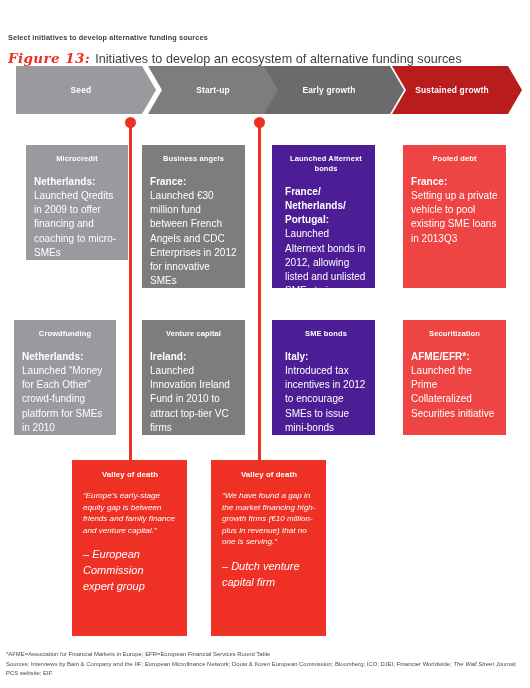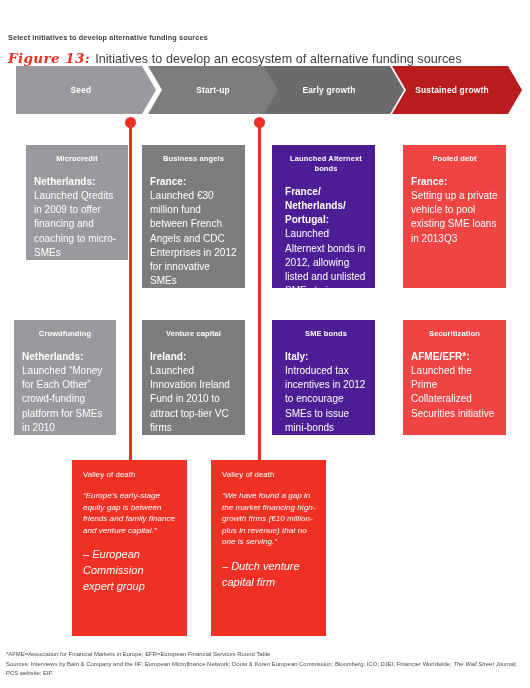--- a/index.html
+++ b/index.html
@@ -41,21 +41,21 @@
   .card .hd{font-size:7.5px;font-weight:bold;text-align:center;line-height:1.32;
     letter-spacing:.12px;margin-bottom:11px;}
   .card .bd{font-size:10px;line-height:1.42;letter-spacing:.02px;}
   .card .bd b{font-weight:bold;display:block;}
   .col1{background:#9a9a9e;} .col2{background:#7d7d80;}
   .col3{background:#4c1d95;padding-left:13px;} .col4{background:#ef4444;}
 
   
   .valley{position:absolute;box-sizing:border-box;background:#ee3124;color:#fff;
     padding:10px 10px 8px 11px;}
-  .valley .hd{font-size:7.8px;font-weight:normal;margin-bottom:11px;
+  .valley .hd{font-size:7.8px;font-weight:bold;text-align:center;margin-bottom:11px;
     letter-spacing:.1px;}
   .valley .quote{font-size:8.1px;font-style:italic;line-height:1.43;letter-spacing:.01px;}
   .valley .attrib{font-size:11px;font-style:italic;line-height:1.43;margin-top:11px;}
 
   
   .notes{position:absolute;left:6px;top:650px;width:520px;font-size:5.9px;
     line-height:1.62;color:#4b4b52;letter-spacing:.01px;}
   .notes i{font-style:italic;}
 </style>
 </head>

